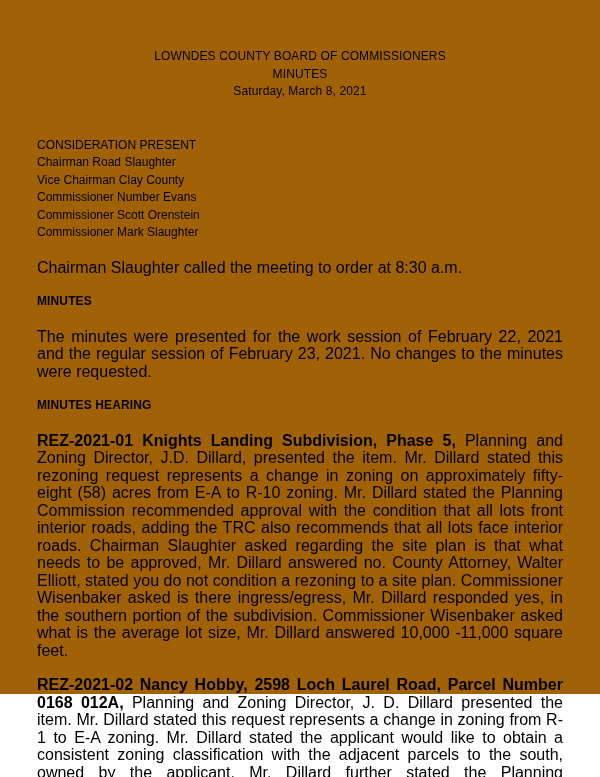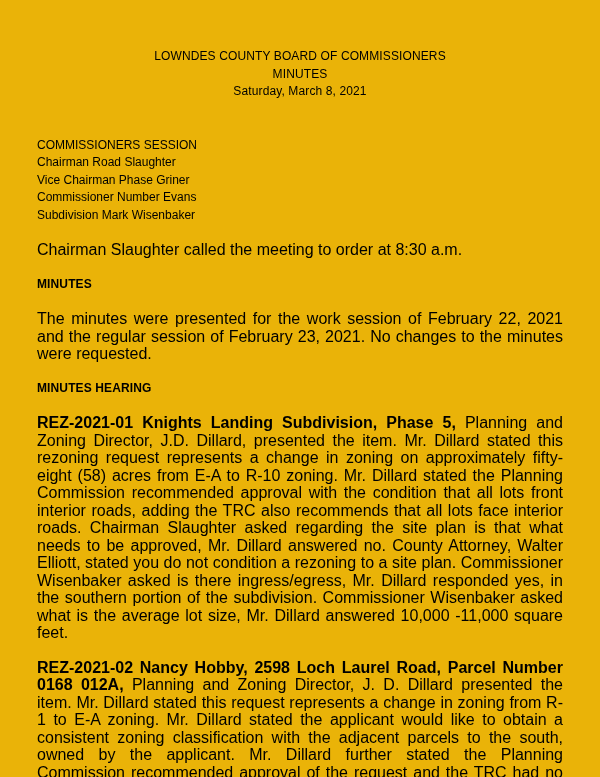--- a/index.html
+++ b/index.html
@@ -11,22 +11,22 @@
     width: 600px;
     height: 777px;
     overflow: hidden;
     font-family: "Liberation Sans", sans-serif;
     color: #000000;
     -webkit-font-smoothing: antialiased;
   }
   .page {
     position: relative;
     width: 600px;
-    height: 777px;
-    background: #eab308;
+    height: 694px;
+    background: #a16207;
     box-sizing: border-box;
     padding: 0 37px;
   }
   .title-block {
     text-align: center;
     padding-top: 48px;
   }
   .title-line {
     font-size: 12px;
     line-height: 17.5px;
@@ -68,25 +68,26 @@
 
   <div class="title-block">
     <div class="title-line">LOWNDES COUNTY BOARD OF COMMISSIONERS</div>
     <div class="title-line">MINUTES</div>
     <div class="title-line">Saturday, March 8, 2021</div>
   </div>
 
   <div class="body-area">
 
     <div class="roster">
-      <div class="roster-line">COMMISSIONERS SESSION</div>
+      <div class="roster-line">CONSIDERATION PRESENT</div>
       <div class="roster-line">Chairman Road Slaughter</div>
-      <div class="roster-line">Vice Chairman Phase Griner</div>
+      <div class="roster-line">Vice Chairman Clay County</div>
       <div class="roster-line">Commissioner Number Evans</div>
-      <div class="roster-line">Subdivision Mark Wisenbaker</div>
+      <div class="roster-line">Commissioner Scott Orenstein</div>
+      <div class="roster-line">Commissioner Mark Slaughter</div>
     </div>
 
     <div class="spacer-sm"></div>
 
     <p class="para">Chairman Slaughter called the meeting to order at 8:30 a.m.</p>
 
     <div class="spacer-sm"></div>
 
     <h2 class="section-heading">MINUTES</h2>
 

